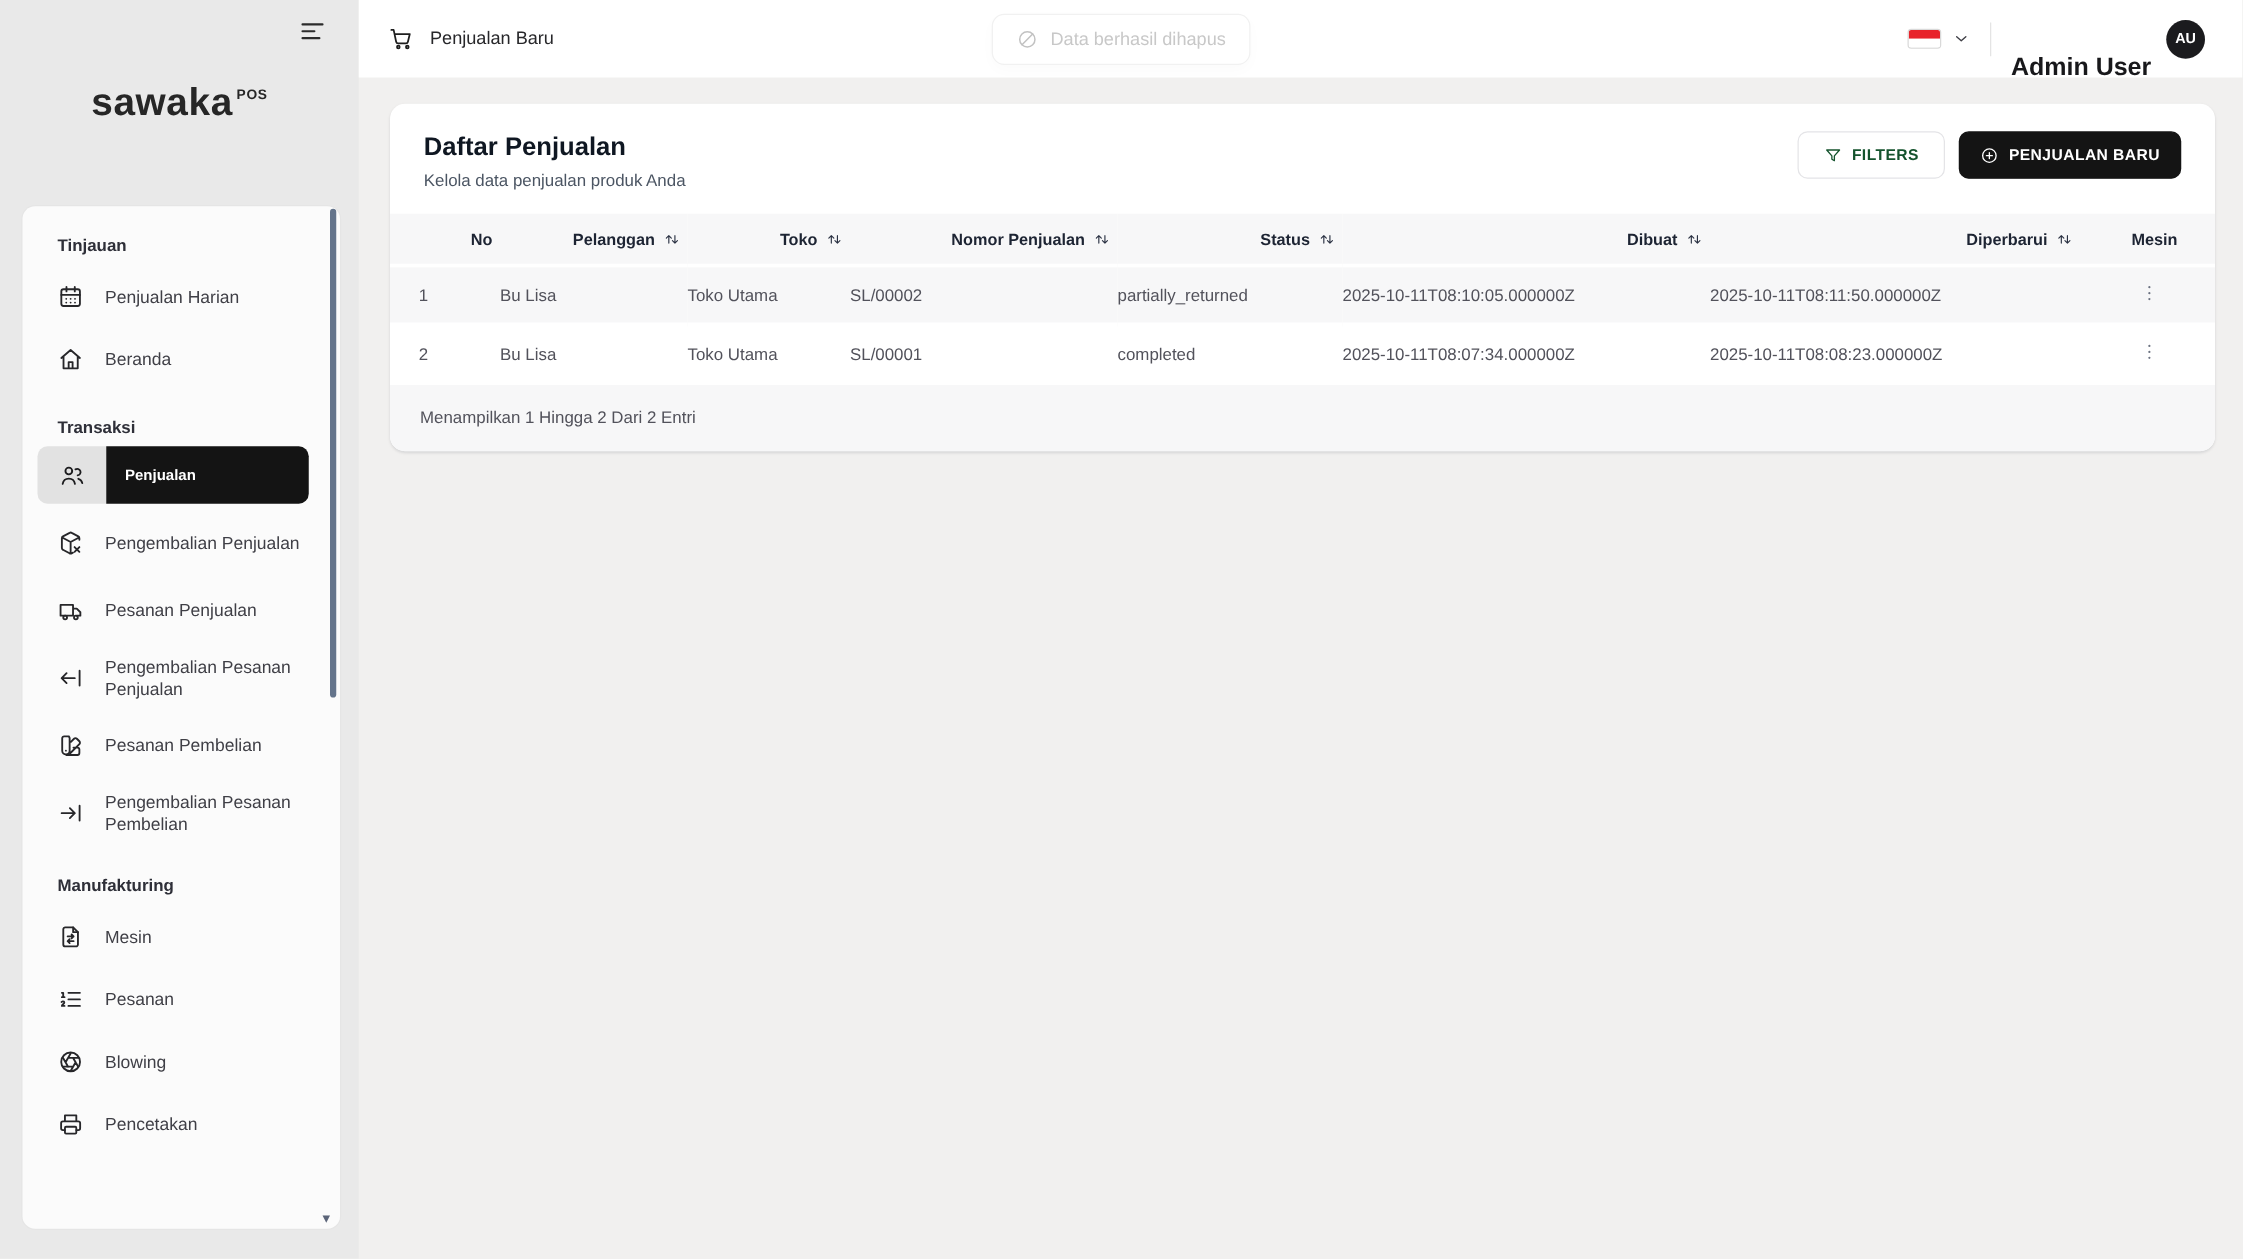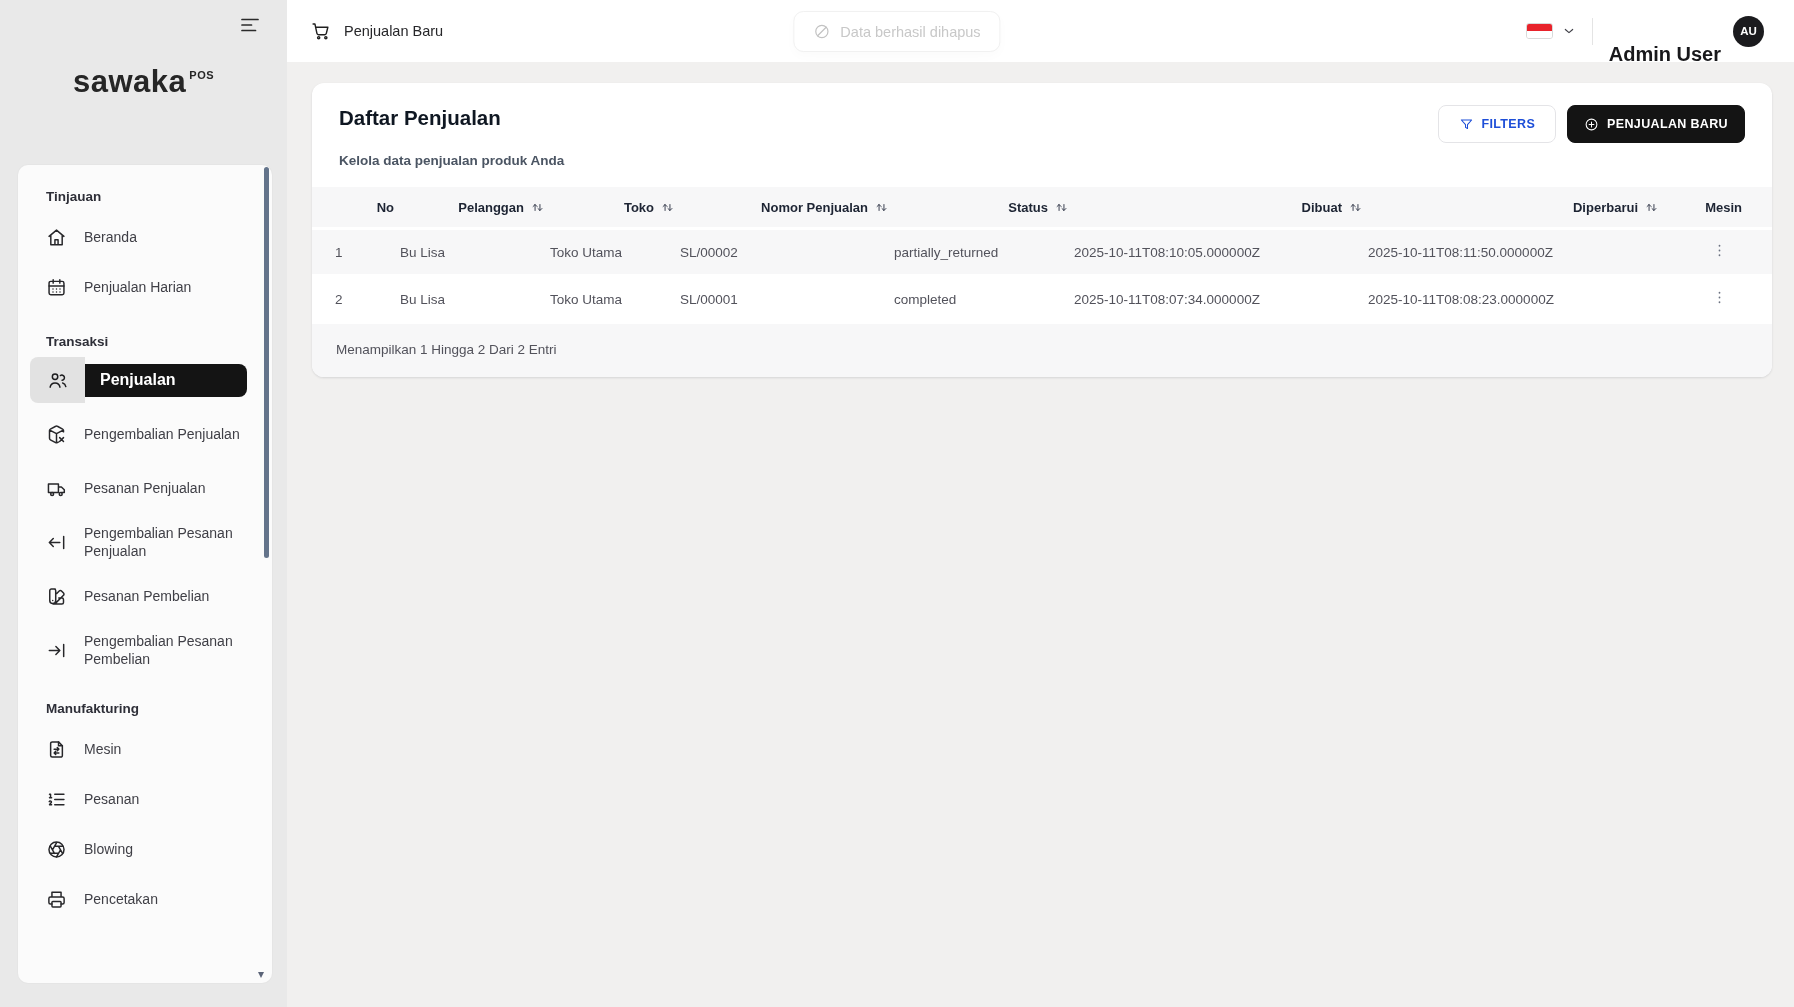--- a/index.html
+++ b/index.html
@@ -24,21 +24,21 @@
   .nav-section-label { margin:22px 28px 8px; font-size:13.5px; font-weight:700; color:#2e2f38; }
   .nav-section-label:first-child { margin-top:12px; }
   .nav-item { display:flex; align-items:center; gap:17px; min-height:50px; padding:2px 10px 2px 28px; font-size:14px; color:#3f3f46; cursor:pointer; }
   .nav-item.tall { min-height:58px; }
   .nav-ic { flex:0 0 21px; width:21px; height:21px; display:flex; color:#27272a; }
   .nav-ic svg { width:21px; height:21px; }
   .nav-lbl { line-height:1.3; max-width:160px; }
   .nav-item.active { padding:0; gap:0; margin:2px 25px 2px 12px; min-height:46px; }
   .ic-box { flex:0 0 55px; width:55px; height:46px; background:#e2e2e2; border-radius:8px 0 0 8px; display:flex; align-items:center; justify-content:center; color:#1d1d1f; }
   .ic-box svg { width:21px; height:21px; }
-  .lbl-box { flex:1; height:33px; background:#141414; border-radius:0 8px 8px 0; color:#ffffff; font-weight:700; font-size:16px; display:flex; align-items:center; padding-left:15px; }
+  .lbl-box { flex:1; height:46px; background:#141414; border-radius:0 8px 8px 0; color:#ffffff; font-weight:700; font-size:12px; display:flex; align-items:center; padding-left:15px; }
   .nav-scrollbar { position:absolute; top:2px; right:3px; bottom:2px; width:5px; }
   .nav-thumb { width:5px; height:48%; background:#64748b; border-radius:3px; }
   .nav-more { position:absolute; right:8px; bottom:3px; color:#5b6478; font-size:12px; line-height:1; }
 
   
   .main { flex:1; display:flex; flex-direction:column; height:100%; min-width:0; }
   .topbar { position:relative; flex:0 0 62px; height:62px; background:#ffffff; display:flex; align-items:center; padding:0 30px 0 24px; }
   .topbar-left { display:flex; align-items:center; gap:13px; font-size:14.5px; color:#27272a; }
   .cart-ic { display:flex; color:#1f1f1f; }
   .cart-ic svg { width:20px; height:20px; }
@@ -55,25 +55,25 @@
   .chev { display:flex; color:#3f3f46; }
   .chev svg { width:16px; height:16px; }
   .u-div { width:1px; height:27px; background:#e4e4e4; margin:0 16px 0 15px; }
   .u-name { font-weight:700; font-size:20px; color:#18181b;margin-top:47px; }
   .avatar { width:31px; height:31px; border-radius:50%; background:#1b1b1e; color:#fff; font-size:11.5px; font-weight:700; display:flex; align-items:center; justify-content:center; margin-left:12px; cursor:pointer; }
 
   .content { flex:1; position:relative; }
   .card { margin:21px 22px 0 25px; background:#ffffff; border-radius:12px; overflow:hidden; box-shadow:0 1px 2px rgba(16,24,40,.05), 0 1px 3px rgba(16,24,40,.07); }
   .card-head { position:relative; padding:23px 27px 19px; }
   .card-head h1 { margin:0; font-size:20.5px; font-weight:700; color:#0f1722; }
-  .card-head p { margin:23px 0 0; font-size:13.5px; color:#4b5563;font-weight:bold; }
+  .card-head p { margin:7px 0 0; font-size:13.5px; color:#4b5563; }
   .actions { position:absolute; top:22px; right:27px; display:flex; gap:11px; }
   .btn { display:flex; align-items:center; gap:8px; height:38px; border-radius:8px; font-family:inherit; font-weight:700; font-size:12.5px; letter-spacing:.35px; cursor:pointer; }
   .btn svg { width:15px; height:15px; }
-  .btn.ghost { background:#ffffff; border:1px solid #e4e4e7; color:#1d4ed8; padding:0 20px; }
+  .btn.ghost { background:#ffffff; border:1px solid #e4e4e7; color:#14532d; padding:0 20px; }
   .btn.dark { background:#141414; border:1px solid #141414; color:#ffffff; padding:0 16px; }
 
   table { width:100%; border-collapse:separate; border-spacing:0; table-layout:fixed; }
   th { background:#f7f7f8; height:43px; text-align:right; font-size:13px; font-weight:700; color:#1d2433; padding:0 6px 0 0; border-bottom:3px solid #ffffff; }
   th:first-child, td:first-child { padding-left:23px; }
   th.right, td.right { text-align:right; }
   th.right { padding-right:30px; }
   .th-inner { display:inline-flex; align-items:center; gap:7px; }
   svg.sort { width:13px; height:13px; color:#2a3142; }
   td { height:47px; font-size:13.5px; color:#52525b; padding:0 6px 0 0; border-bottom:3px solid #ffffff; background:#ffffff; }
@@ -94,33 +94,33 @@
           </svg></span></button>
     <div class="logo">
       <span class="logo-text">sawaka</span><span class="logo-sup">POS</span>
     </div>
     <nav class="nav-panel">
       <div class="nav-scroll" id="nav-sections">
           <div class="nav-section-label">Tinjauan</div>
           <div class="nav-item">
             <span class="nav-ic">
               <svg class="" viewBox="0 0 24 24" fill="none" stroke="currentColor" stroke-width="1.7" stroke-linecap="round" stroke-linejoin="round">
-                <path d="M3.5 10.7 12 3.5l8.5 7.2M5.5 9.3v10.9h13V9.3M10.2 20.2v-5.7h3.6v5.7"></path>
-              </svg>
-            </span>
-            <span class="nav-lbl">Beranda</span>
-          </div>
-          <div class="nav-item">
-            <span class="nav-ic">
-              <svg class="" viewBox="0 0 24 24" fill="none" stroke="currentColor" stroke-width="1.7" stroke-linecap="round" stroke-linejoin="round">
                 <rect x="3.5" y="5" width="17" height="15.3" rx="2"></rect>
                 <path d="M8.2 3v4M15.8 3v4M3.5 10.2h17M8 13.8h.01M12 13.8h.01M16 13.8h.01M8 17.2h.01M12 17.2h.01M16 17.2h.01"></path>
               </svg>
             </span>
             <span class="nav-lbl">Penjualan Harian</span>
+          </div>
+          <div class="nav-item">
+            <span class="nav-ic">
+              <svg class="" viewBox="0 0 24 24" fill="none" stroke="currentColor" stroke-width="1.7" stroke-linecap="round" stroke-linejoin="round">
+                <path d="M3.5 10.7 12 3.5l8.5 7.2M5.5 9.3v10.9h13V9.3M10.2 20.2v-5.7h3.6v5.7"></path>
+              </svg>
+            </span>
+            <span class="nav-lbl">Beranda</span>
           </div>
           <div class="nav-section-label">Transaksi</div>
           <div class="nav-item active">
             <span class="ic-box">
               <svg class="" viewBox="0 0 24 24" fill="none" stroke="currentColor" stroke-width="1.7" stroke-linecap="round" stroke-linejoin="round">
                 <circle cx="9.2" cy="7.8" r="3.1"></circle>
                 <path d="M3.6 19.6c.5-3 2.7-4.8 5.6-4.8s5.1 1.8 5.6 4.8M15.3 6.3a3 3 0 1 1 2 5.5M17.9 14.9c2 .5 3.2 2 3.6 4"></path>
               </svg>
             </span>
             <span class="lbl-box">Penjualan</span>

